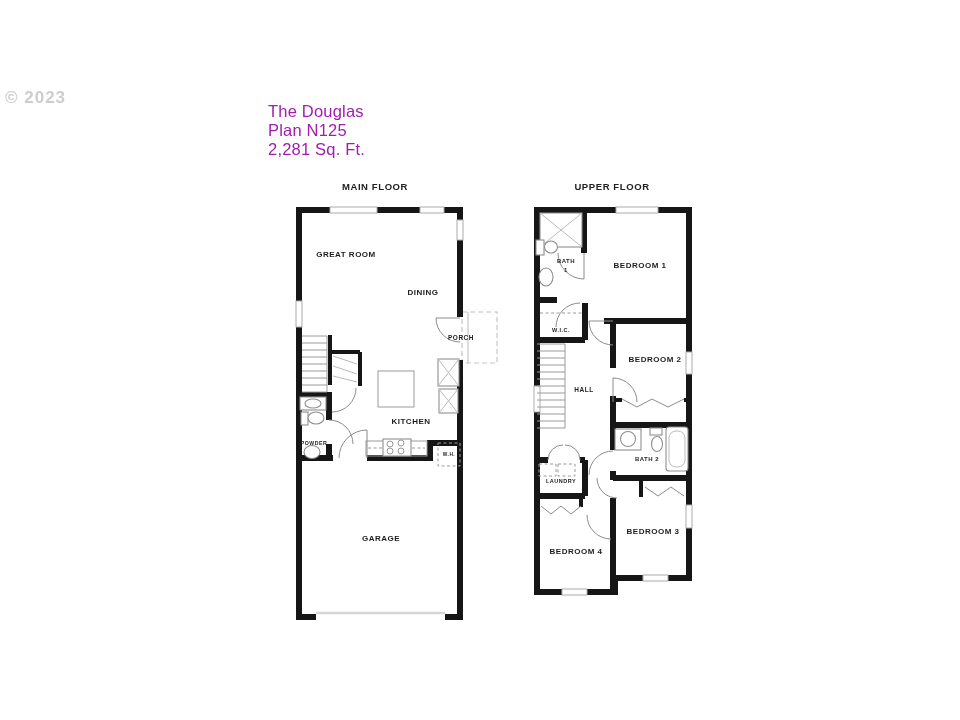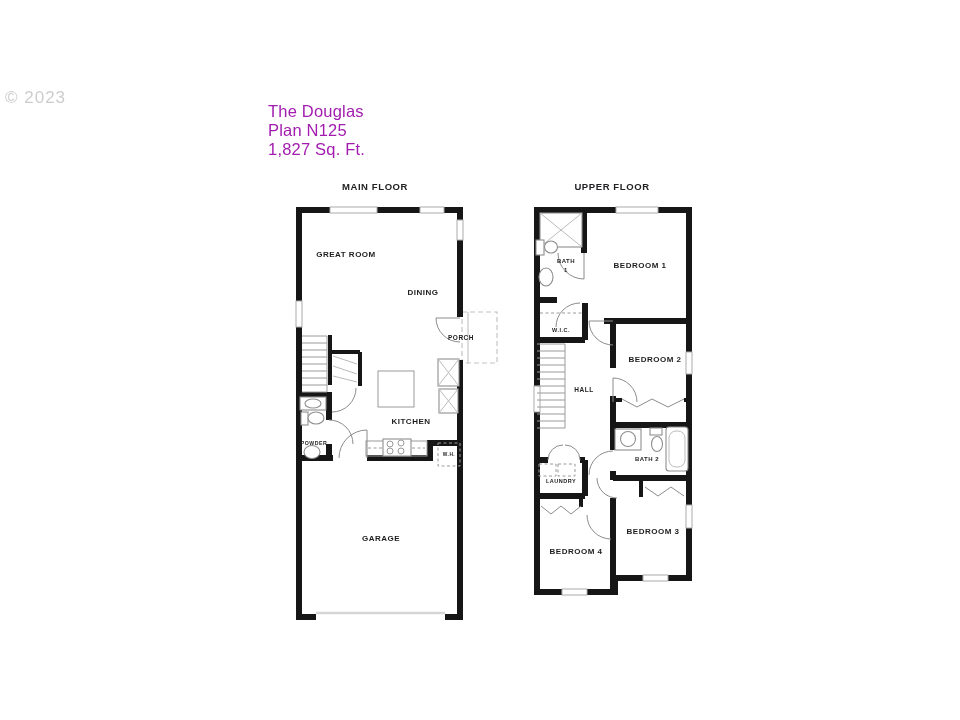--- a/index.html
+++ b/index.html
@@ -1,19 +1,19 @@
 <!DOCTYPE html>
 <html><head>
 <meta charset="utf-8">
 <style>
   html,body{margin:0;padding:0;background:#fff;}
   .canvas{position:relative;width:960px;height:720px;background:#ffffff;overflow:hidden;
           font-family:"Liberation Sans", sans-serif;}
   .watermark{position:absolute;left:5px;top:88px;font-size:17px;color:#cdcdcd;
-             letter-spacing:1px;font-weight:400;}
+             letter-spacing:1px;font-weight:700;}
   .header{position:absolute;left:268px;top:102px;color:#a21caf;font-size:16.5px;
           font-weight:500;line-height:19px;letter-spacing:0.2px;}
   svg{position:absolute;left:0;top:0;}
   .floor-title{font-family:"Liberation Sans", sans-serif;font-size:9.5px;font-weight:700;
                letter-spacing:0.6px;fill:#222225;text-anchor:middle;}
   .room-label{font-family:"Liberation Sans", sans-serif;font-weight:700;
               letter-spacing:0.5px;fill:#1d1d1f;text-anchor:middle;}
   .lb8{font-size:8px;} .lb65{font-size:6.5px;} .lb6{font-size:6px;}
   .lb55{font-size:5.5px;} .lb5{font-size:5.2px;} .lb45{font-size:4.8px;}
   .wall{stroke:#161616;stroke-width:6;fill:none;}
@@ -30,21 +30,21 @@
 </head>
 <body>
 
 <div class="canvas">
 
   <div class="watermark">© 2023</div>
 
   <div class="header">
     <div>The Douglas</div>
     <div>Plan N125</div>
-    <div>1,827 Sq. Ft.</div>
+    <div>2,281 Sq. Ft.</div>
   </div>
 
   <svg width="960" height="720" viewBox="0 0 960 720">
 
     <g>
       <text class="floor-title" x="375" y="190">MAIN FLOOR</text>
 
       <g>
         <rect class="porchline" x="462" y="312" width="35" height="51"></rect>
         <line class="thin2" x1="468" y1="312" x2="468" y2="363"></line>

